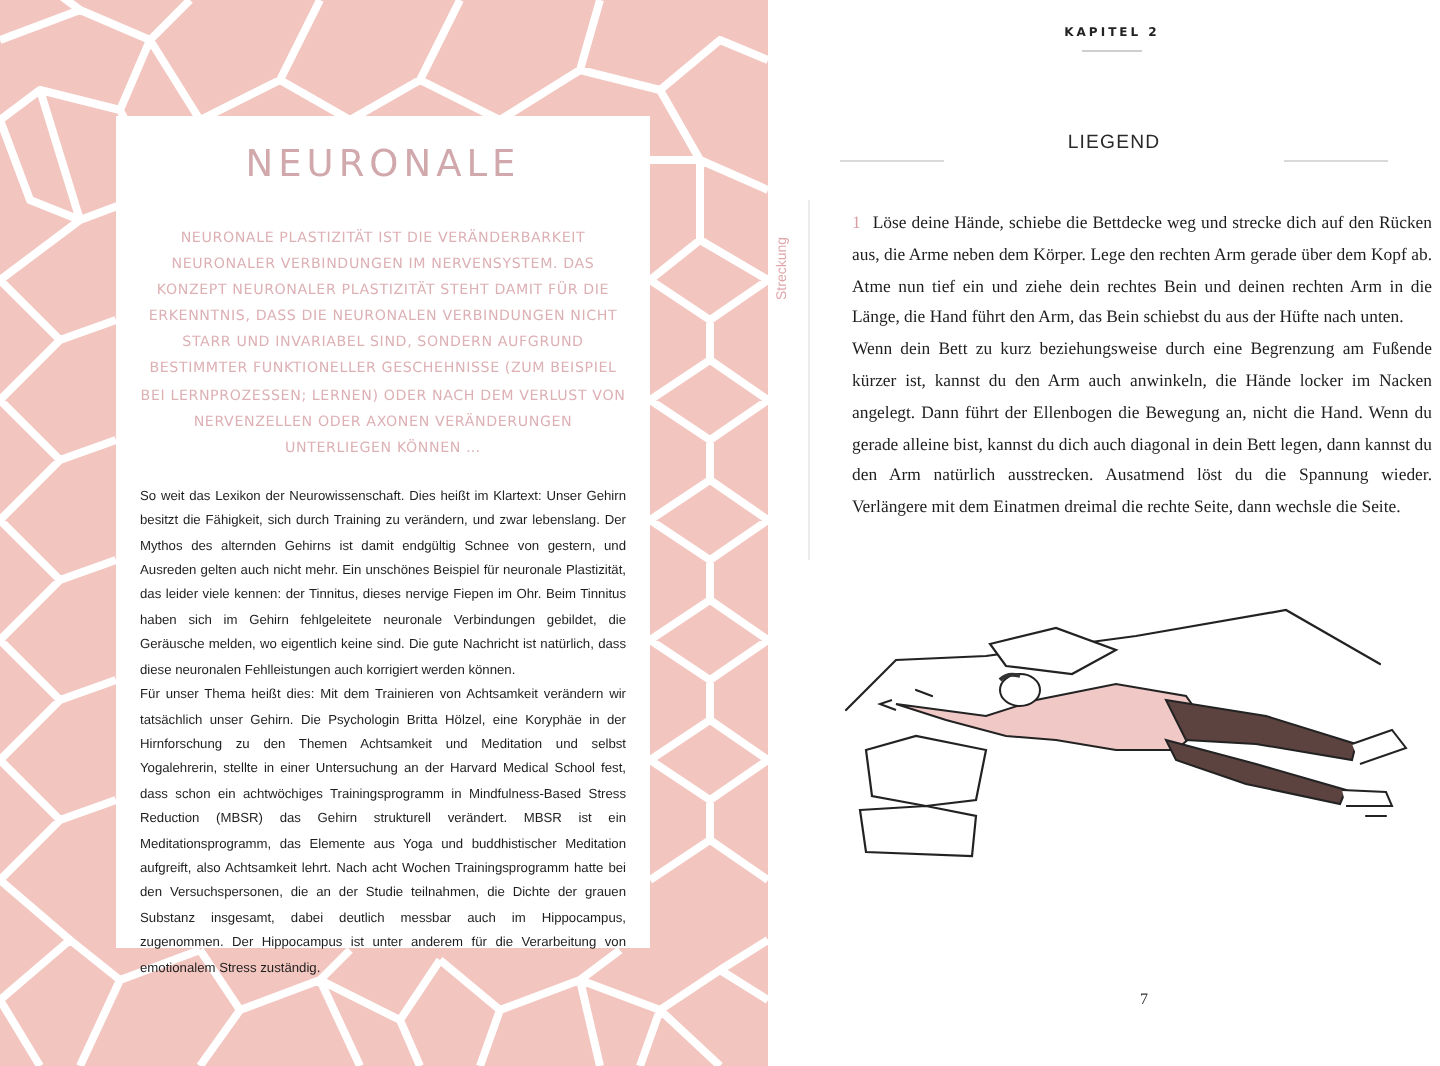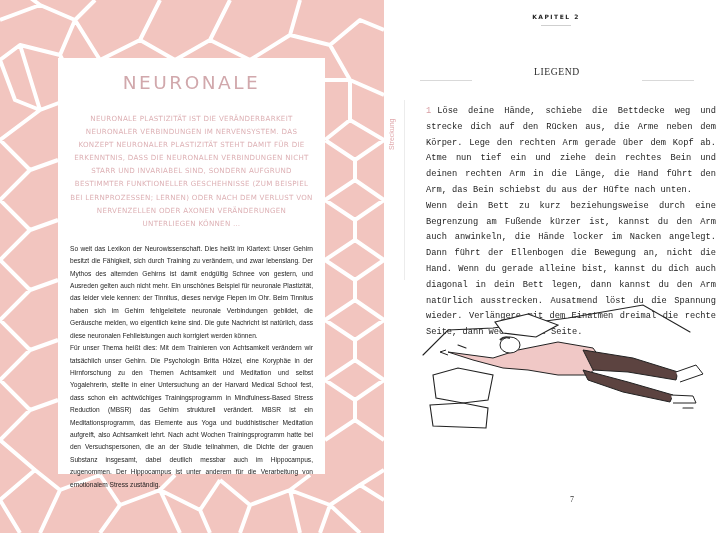--- a/index.html
+++ b/index.html
@@ -7,25 +7,25 @@
     .left-page { position:absolute; left:0; top:0; width:384px; height:533px; background:#f2c5bf; overflow:hidden; }
     .left-page svg.pattern { position:absolute; left:0; top:0; }
     .content-box { position:absolute; left:58px; top:58px; width:267px; height:416px; background:#ffffff; box-sizing:border-box; padding:0 12px; }
     .box-title { margin-top:13px; text-align:center; font-family:"DejaVu Sans", sans-serif; font-size:18.5px; letter-spacing:2.5px; color:#d1a8ac; line-height:23px; font-weight:normal; }
     .definition { margin-top:18px; text-align:center; font-family:"DejaVu Sans", sans-serif; font-size:7.1px; letter-spacing:0.3px; color:#ddb0b4; line-height:13.1px; text-transform:uppercase; }
     .body-text { margin-top:13px; font-family:"Liberation Sans", sans-serif; font-size:6.6px; color:#1e1e1e; line-height:12.4px; text-align:justify; }
     .body-text p { margin:0; }
     .right-page { position:absolute; left:384px; top:0; width:336px; height:533px; background:#ffffff; }
     .chapter { position:absolute; left:142px; top:13px; width:60px; text-align:center; font-family:"DejaVu Sans", sans-serif; font-size:6px; font-weight:bold; letter-spacing:1.5px; color:#222; }
     .chapter-rule { position:absolute; left:157px; top:25px; width:30px; height:1px; background:#cfcfcf; }
-    .section-title { position:absolute; left:106px; top:63px; width:134px; text-align:center; font-family:Liberation Serif, serif; font-size:9.6px; letter-spacing:0.6px; color:#2a2a2a; line-height:18px; }
+    .section-title { position:absolute; left:106px; top:63px; width:134px; text-align:center; font-family:Liberation Sans, sans-serif; font-size:9.6px; letter-spacing:0.6px; color:#2a2a2a; line-height:18px; }
     .title-rule { position:absolute; top:80px; height:1px; background:#d9d9d9; }
     .side-label { position:absolute; left:4px; top:110px; transform-origin:left top; transform:rotate(-90deg) translate(-40px,0); font-family:"Liberation Sans", sans-serif; font-size:7px; color:#e0a7ab; white-space:nowrap; }
     .side-rule { position:absolute; left:20px; top:100px; width:1px; height:180px; background:#ececec; }
-    .exercise { position:absolute; left:42px; top:104px; width:290px; font-family:Liberation Mono, monospace; font-size:8.7px; line-height:15.8px; color:#1e1e1e; text-align:justify; }
+    .exercise { position:absolute; left:42px; top:104px; width:290px; font-family:Liberation Serif, serif; font-size:8.7px; line-height:15.8px; color:#1e1e1e; text-align:justify; }
     .exercise p { margin:0; }
     .step-num { color:#d79ea3; margin-right:6px; }
     .illustration { position:absolute; left:34px; top:300px; }
     .page-number { position:absolute; left:186px; top:495px; font-family:"Liberation Serif", serif; font-size:8px; color:#333; }
   </style>
 </head>
 <body>
 
 <div class="left-page">
   <svg class="pattern" width="384" height="533" viewBox="0 0 384 533">

